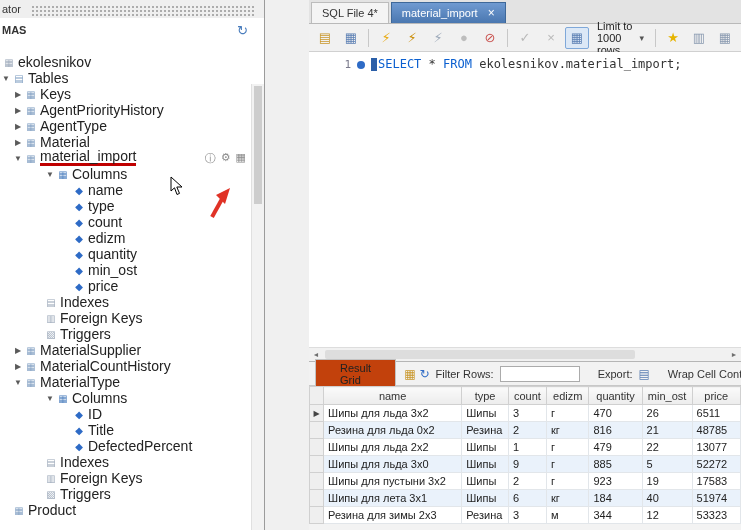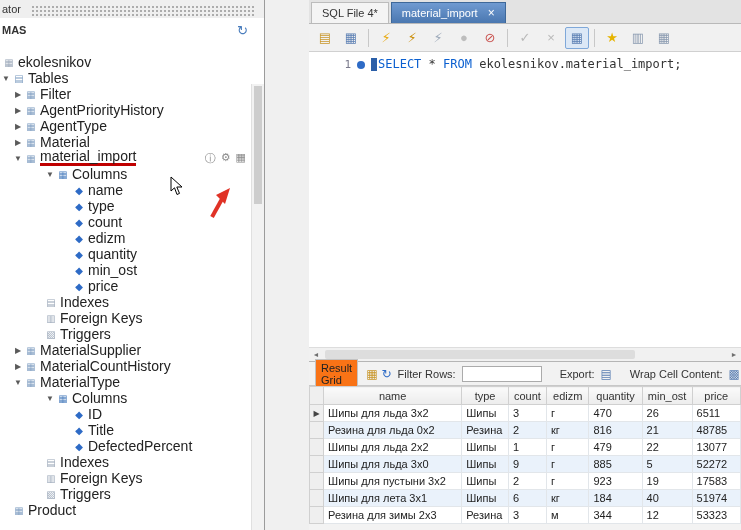--- a/index.html
+++ b/index.html
@@ -77,21 +77,21 @@
   .sb-btn { width:14px; text-align:center; font-size:7px; color:#707070; flex:none; }
   .sb-track { flex:1; height:100%; position:relative; }
   .sb-thumb { position:absolute; left:2px; top:2px; bottom:2px; width:310px;
               background:#DDDDDD; border-radius:2px; }
 
   .result { height:169px; flex:none; display:flex; flex-direction:column;
             border-top:1px solid #B5B5B5; }
   .result-toolbar { height:24px; flex:none; background:#F2F2F2; display:flex;
                     align-items:center; padding:0 6px; gap:4px;
                     border-bottom:1px solid #C8C8C8; }
-  .rg-tab { border:1px solid #C2C2C2; background:#f97316; padding:2px 5px; margin-right:4px; color:#222; }
+  .rg-tab { border:1px solid #C2C2C2; background:#c2410c; padding:2px 24px; margin-right:4px; color:#222; }
   .rt-icon { width:18px; text-align:center; font-size:12px; }
   .rt-label { color:#333; margin:0 2px; white-space:nowrap; }
   .rt-input { width:80px; height:16px; border:1px solid #ABABAB; font-family:inherit;
               font-size:11px; padding:0 3px; }
   .rt-sep { width:1px; height:16px; background:#C8C8C8; margin:0 4px; }
 
   .grid-wrap { flex:1; overflow:hidden; background:#F3F3F3; }
   table { border-collapse:collapse; table-layout:fixed; font-size:11px; background:#FFF; }
   th { height:18px; background:linear-gradient(#FAFAFA,#ECECEC); border:1px solid #D0D0D0;
        font-weight:normal; text-align:center; color:#333; padding:0 4px; overflow:hidden; }
@@ -121,21 +121,21 @@
           <span class="tl">ekolesnikov</span>
         </div>
         <div class="tree-row" style="padding-left: 0px;">
           <span class="tw">▼</span>
           <span class="ti" style="color: rgb(125, 156, 192);">▤</span>
           <span class="tl">Tables</span>
         </div>
         <div class="tree-row" style="padding-left: 12px;">
           <span class="tw">▶</span>
           <span class="ti" style="color: rgb(125, 156, 192);">▦</span>
-          <span class="tl">Filter</span>
+          <span class="tl">Keys</span>
         </div>
         <div class="tree-row" style="padding-left: 12px;">
           <span class="tw">▶</span>
           <span class="ti" style="color: rgb(125, 156, 192);">▦</span>
           <span class="tl">AgentPriorityHistory</span>
         </div>
         <div class="tree-row" style="padding-left: 12px;">
           <span class="tw">▶</span>
           <span class="ti" style="color: rgb(125, 156, 192);">▦</span>
           <span class="tl">AgentType</span>
@@ -299,20 +299,24 @@
         </div>
         <div class="tb-sep"></div>
         <div class="tb-btn">
           <span style="color: rgb(184, 184, 184);">✓</span>
         </div>
         <div class="tb-btn">
           <span style="color: rgb(184, 184, 184);">×</span>
         </div>
         <div class="tb-btn active">
           <span style="color: rgb(91, 127, 179);">▦</span>
+        </div>
+        <div class="limit-dd">
+          <span>Limit to 1000 rows</span>
+          <span class="chev">▾</span>
         </div>
         <div class="tb-sep"></div>
         <div class="tb-btn">
           <span style="color: rgb(230, 180, 0);">★</span>
         </div>
         <div class="tb-btn">
           <span style="color: rgb(138, 154, 176);">▥</span>
         </div>
         <div class="tb-btn">
           <span style="color: rgb(138, 154, 176);">▦</span>

